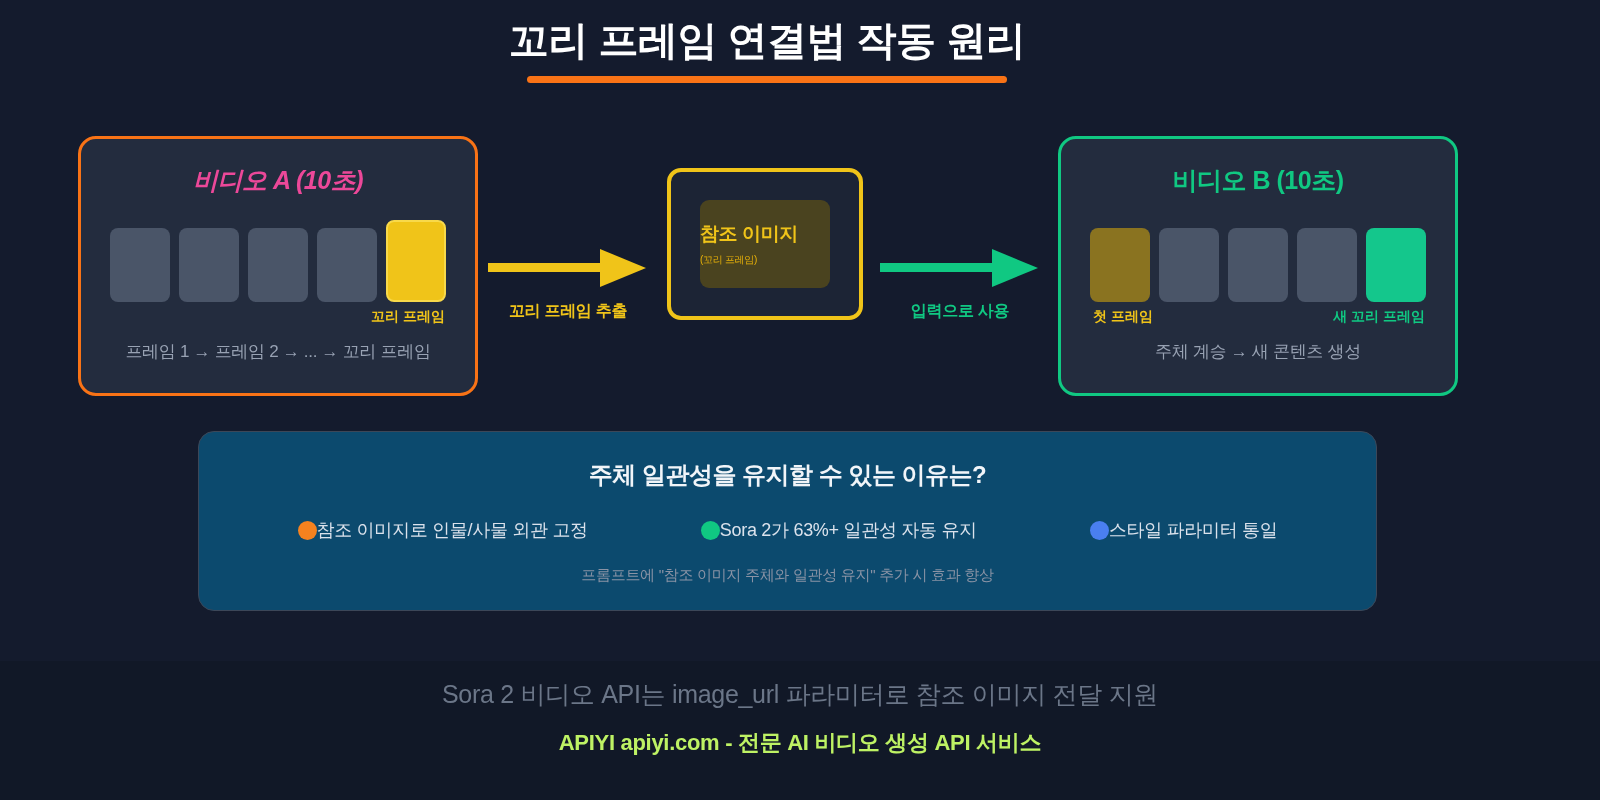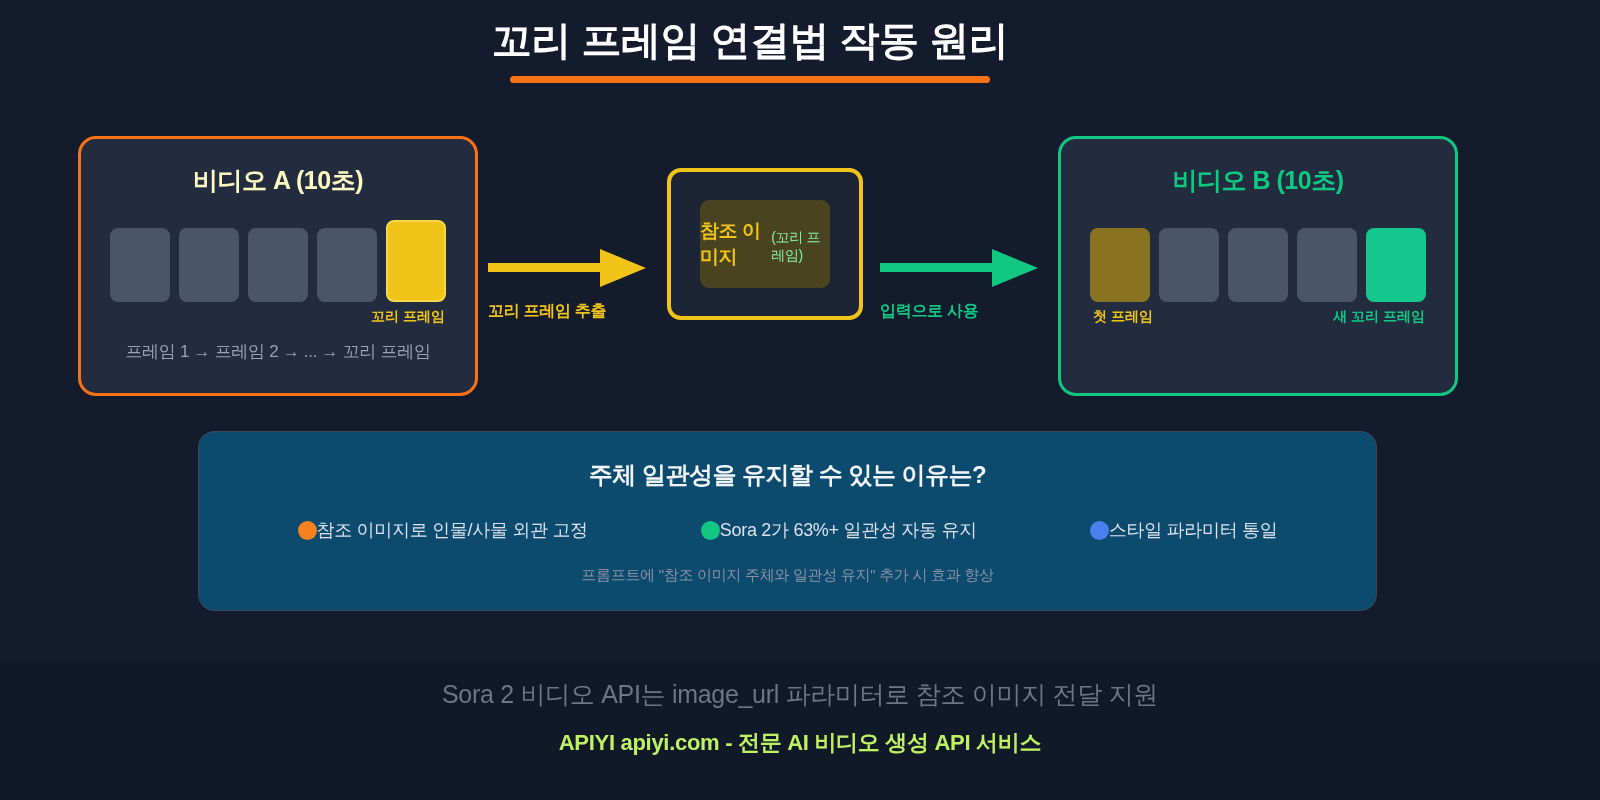--- a/index.html
+++ b/index.html
@@ -32,20 +32,21 @@
     background: #111827;
   }
 
   
   .title-wrap {
     position: absolute;
     left: 0;
     top: 18px;
     width: 1500px;
     text-align: center;
+    padding-left: 17px;
   }
   .main-title {
     font-size: 40px;
     font-weight: bold;
     color: #ffffff;
     letter-spacing: -0.5px;
     line-height: 1.1;
   }
   .title-underline {
     margin: 14px auto 0 auto;
@@ -69,21 +70,21 @@
   .panel.left  { left: 78px;  border-color: #f97316; }
   .panel.right { left: 1058px; border-color: #10c882; }
 
   .panel-title {
     text-align: center;
     font-size: 25px;
     font-weight: bold;
     margin-top: 25px;
     letter-spacing: -0.5px;
   }
-  .panel.left  .panel-title { color: #fef9c3; }
+  .panel.left  .panel-title { color: #ec4899; font-style: italic; }
   .panel.right .panel-title { color: #10c882; }
 
   .frames {
     display: flex;
     justify-content: center;
     align-items: flex-end;
     gap: 9px;
     margin-top: 25px;
     height: 80px;
   }
@@ -143,49 +144,49 @@
   }
   .ref-inner {
     position: absolute;
     left: 29px;
     top: 28px;
     width: 130px;
     height: 88px;
     background: #4a431f;
     border-radius: 9px;
     display: flex;
-    flex-direction: row;
-    align-items: center;
+    flex-direction: column;
+    align-items: flex-start;
     justify-content: center;
   }
   .ref-title {
     font-size: 19px;
     font-weight: bold;
     color: #f0c419;
     letter-spacing: -0.4px;
   }
   .ref-sub {
-    font-size: 14px;
-    color: #86efac;
+    font-size: 10px;
+    color: #eab308;
     margin-top: 6px;
     letter-spacing: -0.3px;
   }
 
   
   .arrow-group {
     position: absolute;
     width: 160px;
     height: 90px;
   }
   .arrow-group.a1 { left: 488px; top: 245px; }
   .arrow-group.a2 { left: 880px; top: 245px; }
   .arrow-group svg { display: block; }
   .arrow-label {
     margin-top: 10px;
-    text-align: left;
+    text-align: center;
     font-size: 16px;
     font-weight: bold;
     letter-spacing: -0.3px;
     white-space: nowrap;
   }
   .arrow-group.a1 .arrow-label { color: #f0c419; }
   .arrow-group.a2 .arrow-label { color: #10c882; }
 
   
   .reasons-card {
@@ -316,20 +317,21 @@
       <div class="frame first-inherit"></div>
       <div class="frame"></div>
       <div class="frame"></div>
       <div class="frame"></div>
       <div class="frame new-tail"></div>
     </div>
     <div class="frame-labels">
       <div class="frame-label first-lbl">첫 프레임</div>
       <div class="frame-label newtail-lbl">새 꼬리 프레임</div>
     </div>
+    <div class="panel-caption">주체 계승 → 새 콘텐츠 생성</div>
   </div>
 
   <div class="reasons-card">
     <div class="reasons-title">주체 일관성을 유지할 수 있는 이유는?</div>
     <div class="reasons-row">
       <div class="reason">
         <span class="dot" style="background:#f5821f"></span>
         <span class="reason-text">참조 이미지로 인물/사물 외관 고정</span>
       </div>
       <div class="reason">

